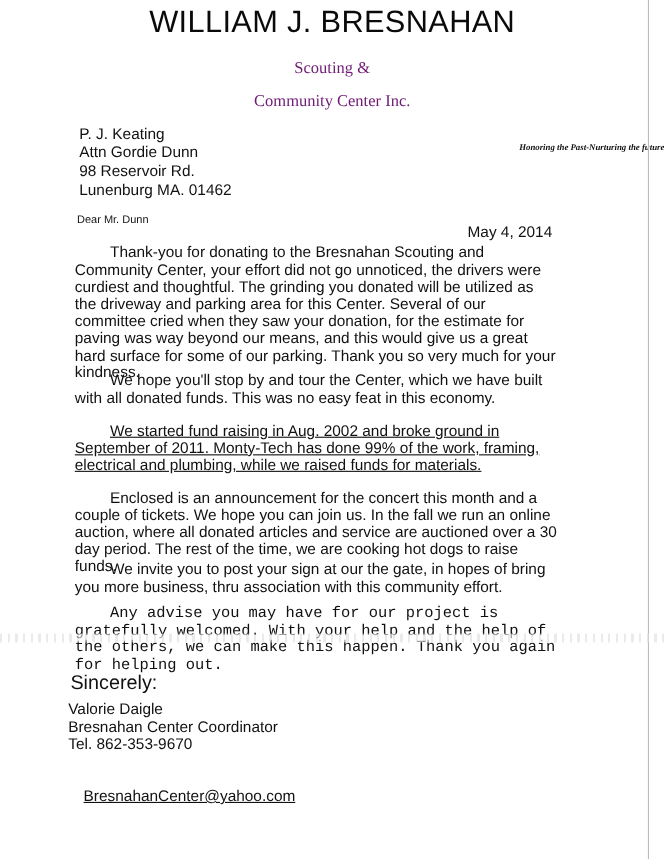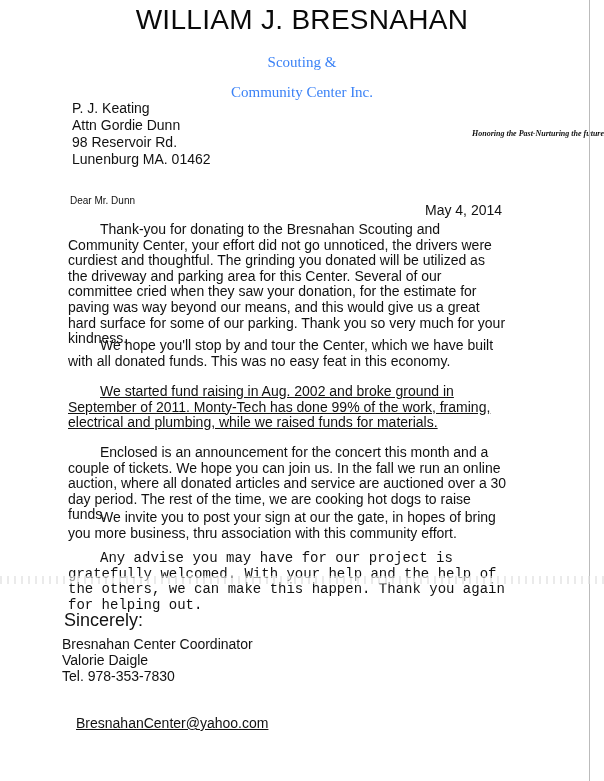--- a/index.html
+++ b/index.html
@@ -8,30 +8,30 @@
       background: #ffffff; position: relative;
       font-family: "Liberation Sans", sans-serif; color: #111;
     }
     .page { position: absolute; left: 0; top: 0; width: 604px; height: 584px; }
     .letterhead-name {
       position: absolute; left: 0; width: 604px; top: 4px; text-align: center;
       font-family: "Liberation Sans", sans-serif; font-size: 28px; letter-spacing: 0.3px; color: #0a0a0a;
     }
     .letterhead-sub {
       position: absolute; left: 0; width: 604px; text-align: center;
-      font-family: "Liberation Serif", serif; font-size: 15px; color: #3b82f6;
+      font-family: "Liberation Serif", serif; font-size: 15px; color: #701a75;
     }
     .sub1 { top: 54px; }
     .sub2 { top: 72px; margin-top: 12px; }
     .tagline {
       position: absolute; left: 0; width: 604px; top: 89px; text-align: right;
       font-family: "Liberation Serif", serif; font-style: italic; font-weight: bold; font-size: 8px; color: #111; margin-top: 40px;
     }
     .addr {
-      position: absolute; left: 72px; top: 100px; font-size: 14px; line-height: 17px;
+      position: absolute; left: 72px; top: 113px; font-size: 14px; line-height: 17px;
     }
     .salutation { position: absolute; left: 70px; top: 195px; font-size: 10px; }
     .date { position: absolute; left: 425px; top: 202px; font-size: 14px; }
     .para {
       position: absolute; left: 68px; width: 440px; font-size: 14px; line-height: 15.6px;
       text-indent: 32px;
     }
     .p1 { top: 222px; }
     .p2 { top: 338px; }
     .p3 { top: 384px; text-decoration: underline; }
@@ -74,22 +74,22 @@
   <div class="para p1">Thank-you for donating to the Bresnahan Scouting and Community Center, your effort did not go unnoticed, the drivers were curdiest and thoughtful.  The grinding you donated will be utilized as the driveway and parking area for this Center.  Several of our committee cried when they saw your donation, for the estimate for paving was way beyond our means, and this would give us a great hard surface for some of our parking. Thank you so very much for your kindness.</div>
   <div class="para p2">We hope you'll stop by and tour the Center, which we have built with all donated funds.  This was no easy feat in this economy.</div>
   <div class="para p3">We started fund raising in Aug. 2002 and broke ground in September of 2011.  Monty-Tech has done 99% of the work, framing, electrical and plumbing, while we raised funds for materials.</div>
   <div class="para p4">Enclosed is an announcement for the concert this month and a couple of tickets. We hope you can join us.  In the fall  we run an online auction, where all donated articles and service are auctioned over a 30 day period.  The rest of the time, we are cooking hot dogs to raise funds.</div>
   <div class="para p5">We invite you to post your sign at our the gate, in hopes of bring you more business, thru association with this community effort.</div>
   <div class="para p6">Any advise you may have for our project is gratefully welcomed. With your help and the help of the others, we can make this happen. Thank you again for helping out.</div>
 
   <div class="closing">Sincerely:</div>
 
   <div class="sig">
+    <div>Valorie Daigle</div>
     <div>Bresnahan Center Coordinator</div>
-    <div>Valorie Daigle</div>
-    <div>Tel.  978-353-7830</div>
+    <div>Tel.  862-353-9670</div>
   </div>
 
   <a class="email">BresnahanCenter@yahoo.com</a>
 
   <div class="right-edge"></div>
   <div class="bottom-noise"></div>
 </div>
 
 </body></html>

